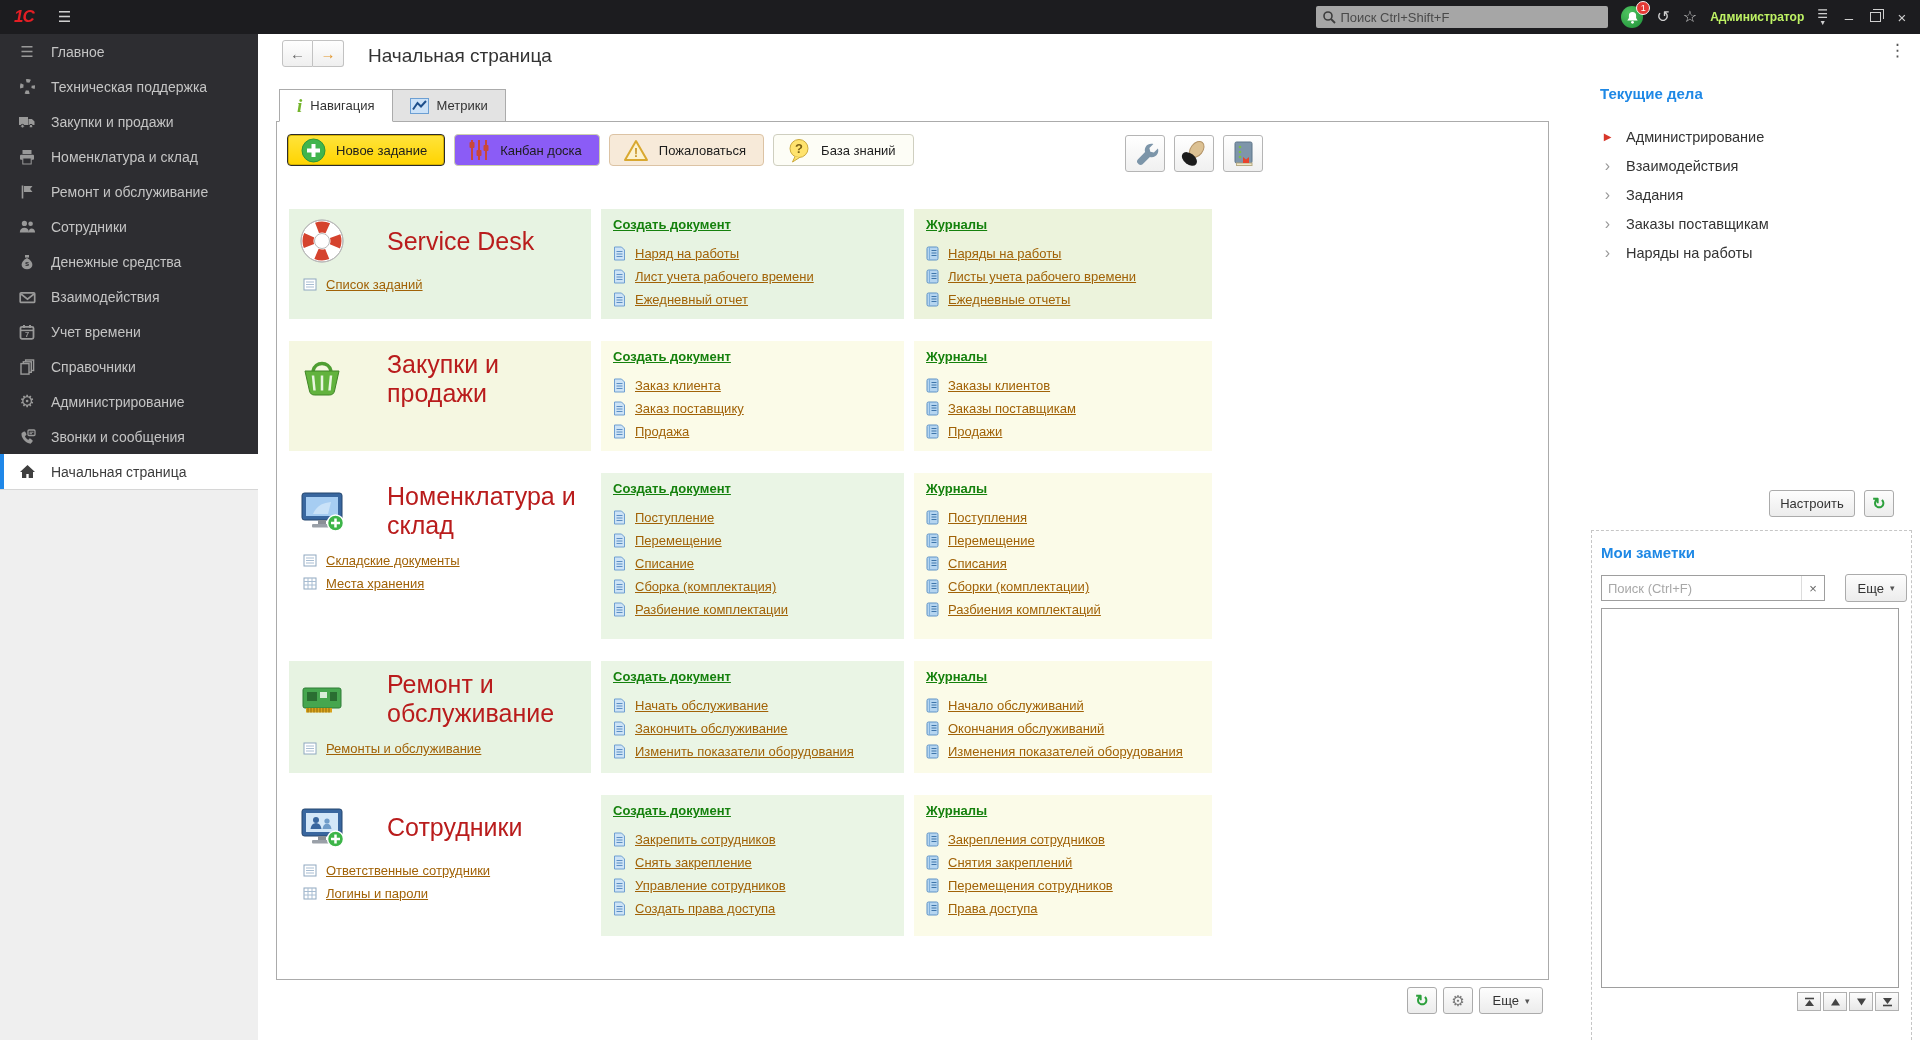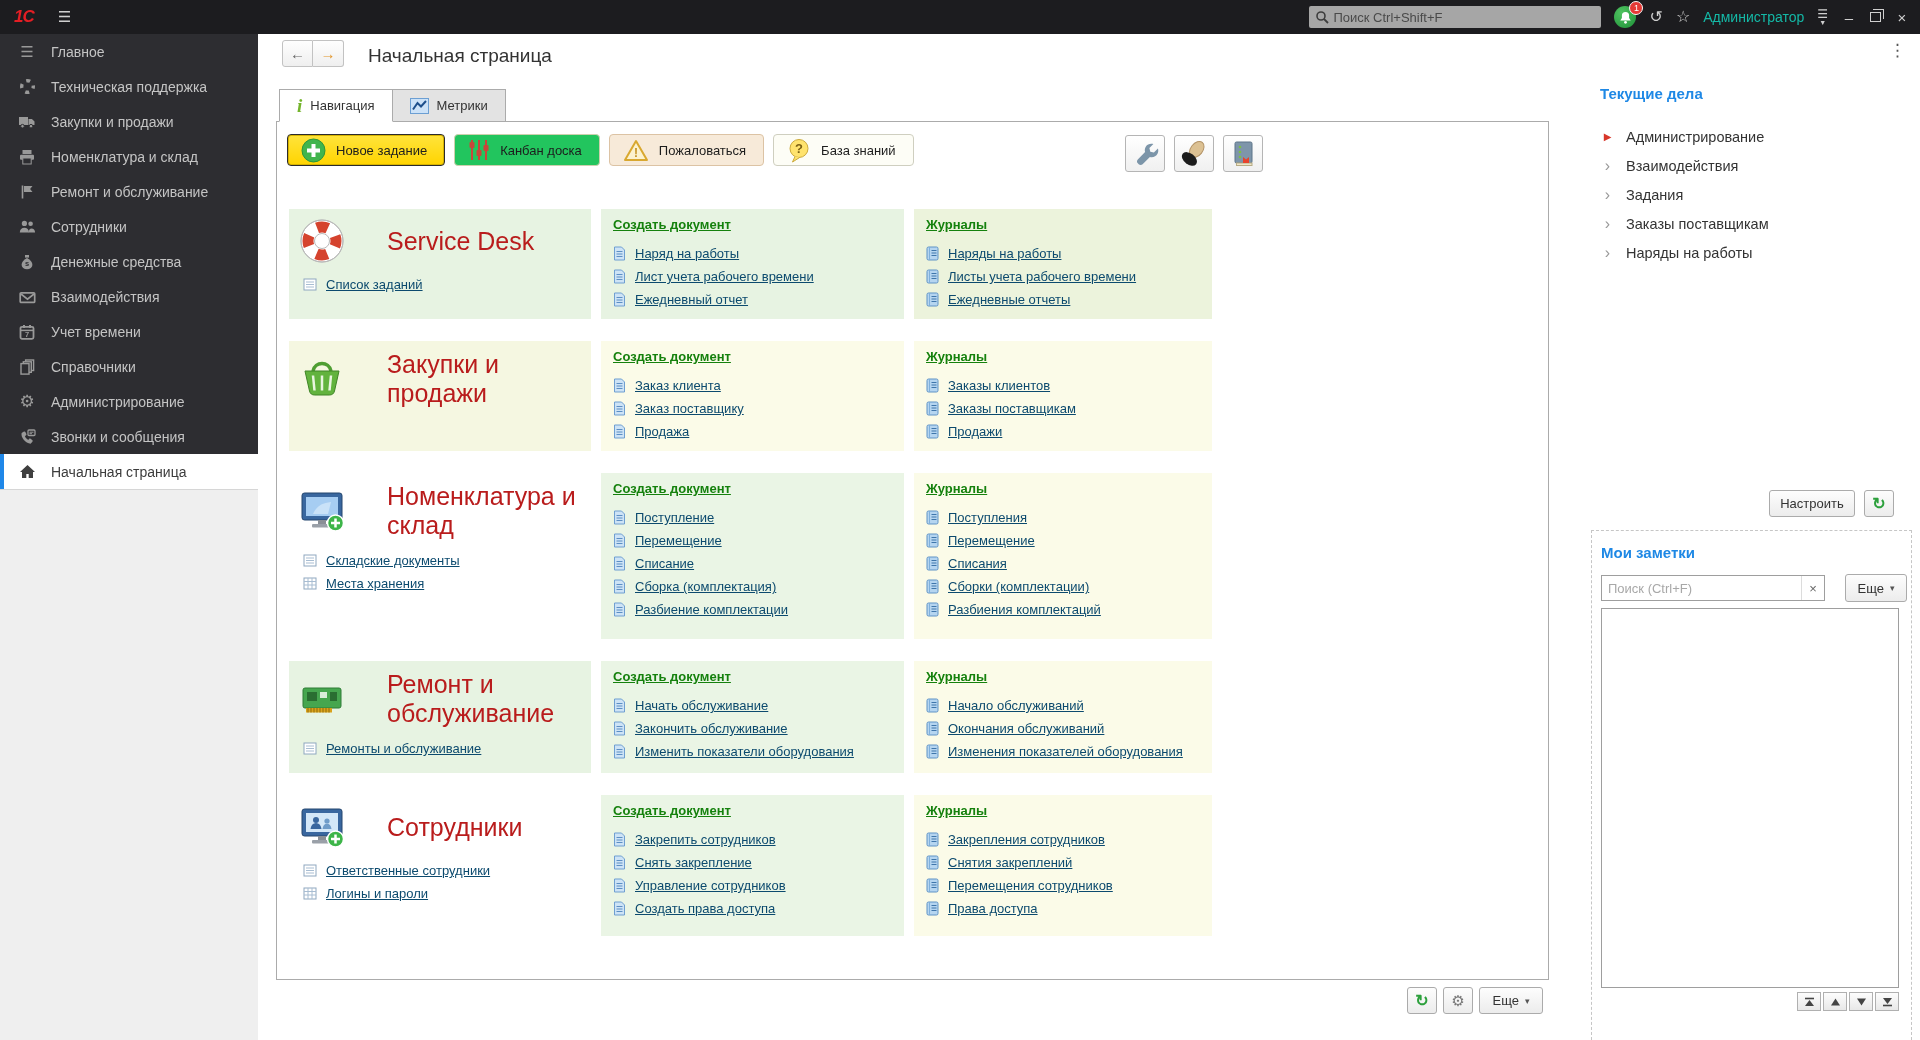--- a/index.html
+++ b/index.html
@@ -14,21 +14,21 @@
   .tb-title { margin-left:24px; font-size:13px; color:#c9c9c9; white-space:nowrap; }
   .tb-right { margin-left:auto; display:flex; align-items:center; gap:13px; margin-right:10px; }
   .tb-search { width:292px; height:22px; background:#a6a6a6; border-radius:2px; display:flex; align-items:center; padding:0 6px; gap:4px; }
   .tb-search input { background:transparent; border:none; outline:none; font-size:13px; color:#353535; width:100%; font-family:inherit; }
   .tb-search input::placeholder { color:#4a4a4a; opacity:1; }
   .tb-bell { position:relative; width:22px; height:22px; border-radius:50%;
     background:radial-gradient(circle at 35% 30%, #4fc360, #1e9038); display:flex; align-items:center; justify-content:center; cursor:pointer; }
   .tb-badge { position:absolute; top:-5px; right:-7px; background:#e53935; color:#fff; border-radius:50%;
     width:14px; height:14px; font-size:9px; display:flex; align-items:center; justify-content:center; border:1px solid #f7f7f7; }
   .tb-ico { font-size:16px; color:#cfcfcf; cursor:pointer; line-height:1; }
-  .tb-user { font-size:14px; color:#14b8a6; }
+  .tb-user { font-size:12px; color:#bef264;font-weight:bold; }
   .tb-menucaret { display:inline-flex; flex-direction:column; align-items:center; line-height:1; cursor:pointer; }
   .tb-menucaret .top { font-size:12px; color:#cfcfcf; }
   .tb-menucaret .caret { font-size:7px; color:#cfcfcf; margin-top:-1px; }
   .tb-winbtn { font-size:15px; color:#cfcfcf; width:16px; text-align:center; cursor:pointer; line-height:1; }
   .tb-restore { width:11px; height:10px; border:1px solid #cfcfcf; position:relative; cursor:pointer; }
   .tb-restore::before { content:''; position:absolute; left:2px; top:-4px; width:10px; height:9px;
     border:1px solid #cfcfcf; border-bottom:none; border-left:none; }
 
   
   .sidebar { position:absolute; left:0; top:34px; width:258px; height:1006px; background:#2d2d31; display:flex; flex-direction:column; }
@@ -54,37 +54,37 @@
   .tab + .tab { border-left:none; }
   .tab.active { background:#fff; border-bottom:1px solid #fff; }
 
   .content-box { position:absolute; left:18px; top:87px; width:1273px; height:859px;
     border:1px solid #ababab; background:#fff; }
   .toolbar { position:absolute; left:10px; top:12px; display:flex; gap:9px; }
   .tbtn { display:flex; align-items:center; gap:10px; height:32px; padding:0 17px 0 13px;
     border:1px solid #c6c6b2; border-radius:4px; background:#fcfcf2; font-size:13px; color:#1d1d1d; cursor:pointer; }
   .tbtn.primary { background:linear-gradient(#ffe43c,#ffd400); border:1px solid #2b2b2b;
     box-shadow:0 0 0 1px #d7b300 inset; font-weight:normal; }
-  .tbtn.kanban { background:#22c55e; border-color:#cdd0ae; }
+  .tbtn.kanban { background:#8b5cf6; border-color:#cdd0ae; }
   .tbtn.warn { background:#f7ead9; border-color:#dcc3a4; }
   .tbtn.kb { background:#fdfdf6; border-color:#cfcfc0; }
   .tools { position:absolute; left:848px; top:13px; display:flex; gap:9px; }
   .toolbtn { width:40px; height:37px; border:1px solid #b5b5b5; border-radius:3px;
     background:linear-gradient(#ffffff,#f0f0f0); display:flex; align-items:center; justify-content:center; cursor:pointer; }
 
   .sections { position:absolute; left:12px; top:87px; width:1240px; }
   .sec-row { display:flex; gap:10px; margin-bottom:22px; }
   .sec-left { width:302px; padding:6px 10px; }
   .sec-mid { width:303px; padding:6px 12px; }
   .sec-right { width:298px; padding:6px 12px; }
   .sec-head { display:flex; align-items:center; gap:13px; margin:3px 0 9px; }
   .sec-title { font-size:25px; color:#b91c1c;margin-left:29px; }
   .side-link-row, .doc-row { display:flex; align-items:center; gap:9px; height:23px; }
   .side-link-row { margin-left:4px; }
-  .navlink { color:#0c4a6e; font-size:13px; text-decoration:underline; cursor:pointer; }
+  .navlink { color:#a16207; font-size:13px; text-decoration:underline; cursor:pointer; }
   .col-head { font-size:13px; font-weight:bold; color:#15810d; text-decoration:underline; margin:2px 0 10px; }
   .icon { display:inline-flex; align-items:center; justify-content:center; }
 
   .content-footer { position:absolute; right:40px; top:953px; display:flex; gap:6px; align-items:center; }
   .fbtn { display:inline-flex; align-items:center; justify-content:center; height:27px;
     border:1px solid #ababab; border-radius:3px; background:linear-gradient(#fdfdfd,#ececec);
     font-size:13px; color:#333; cursor:pointer; }
   .fbtn.sq { width:30px; }
   .fbtn.more { width:64px; gap:6px; }
   .fbtn .caret { font-size:9px; color:#555; }

